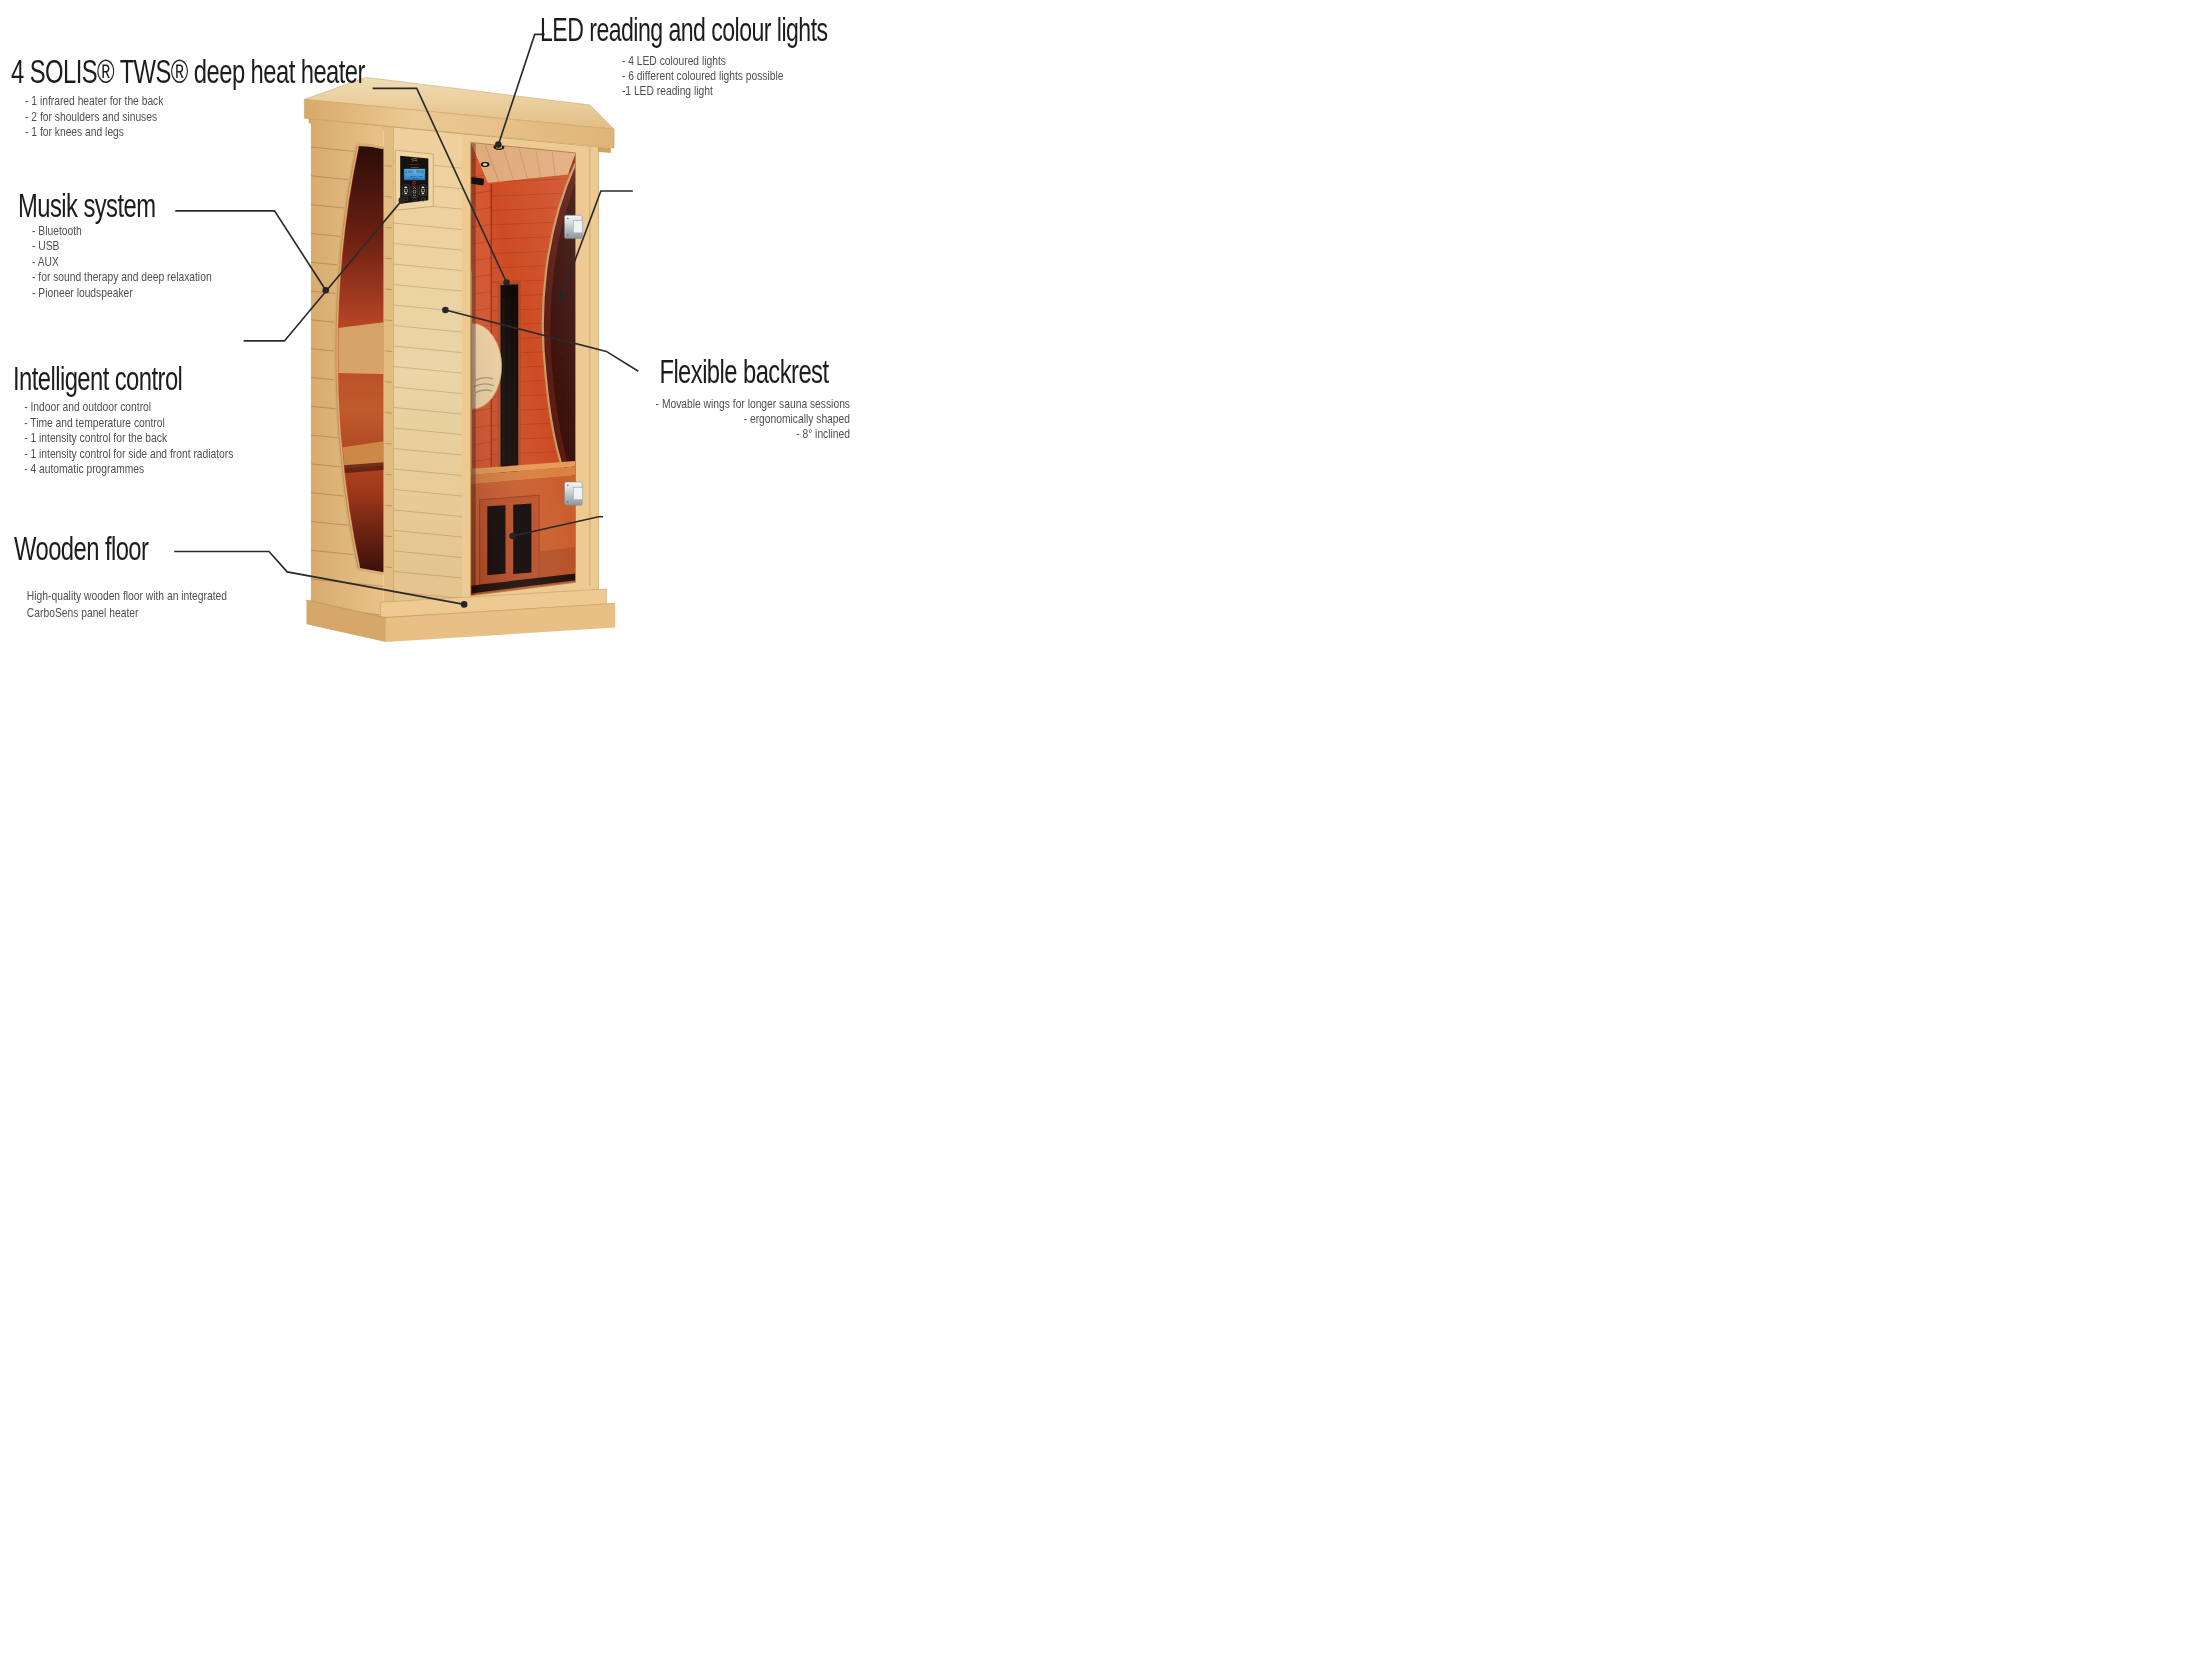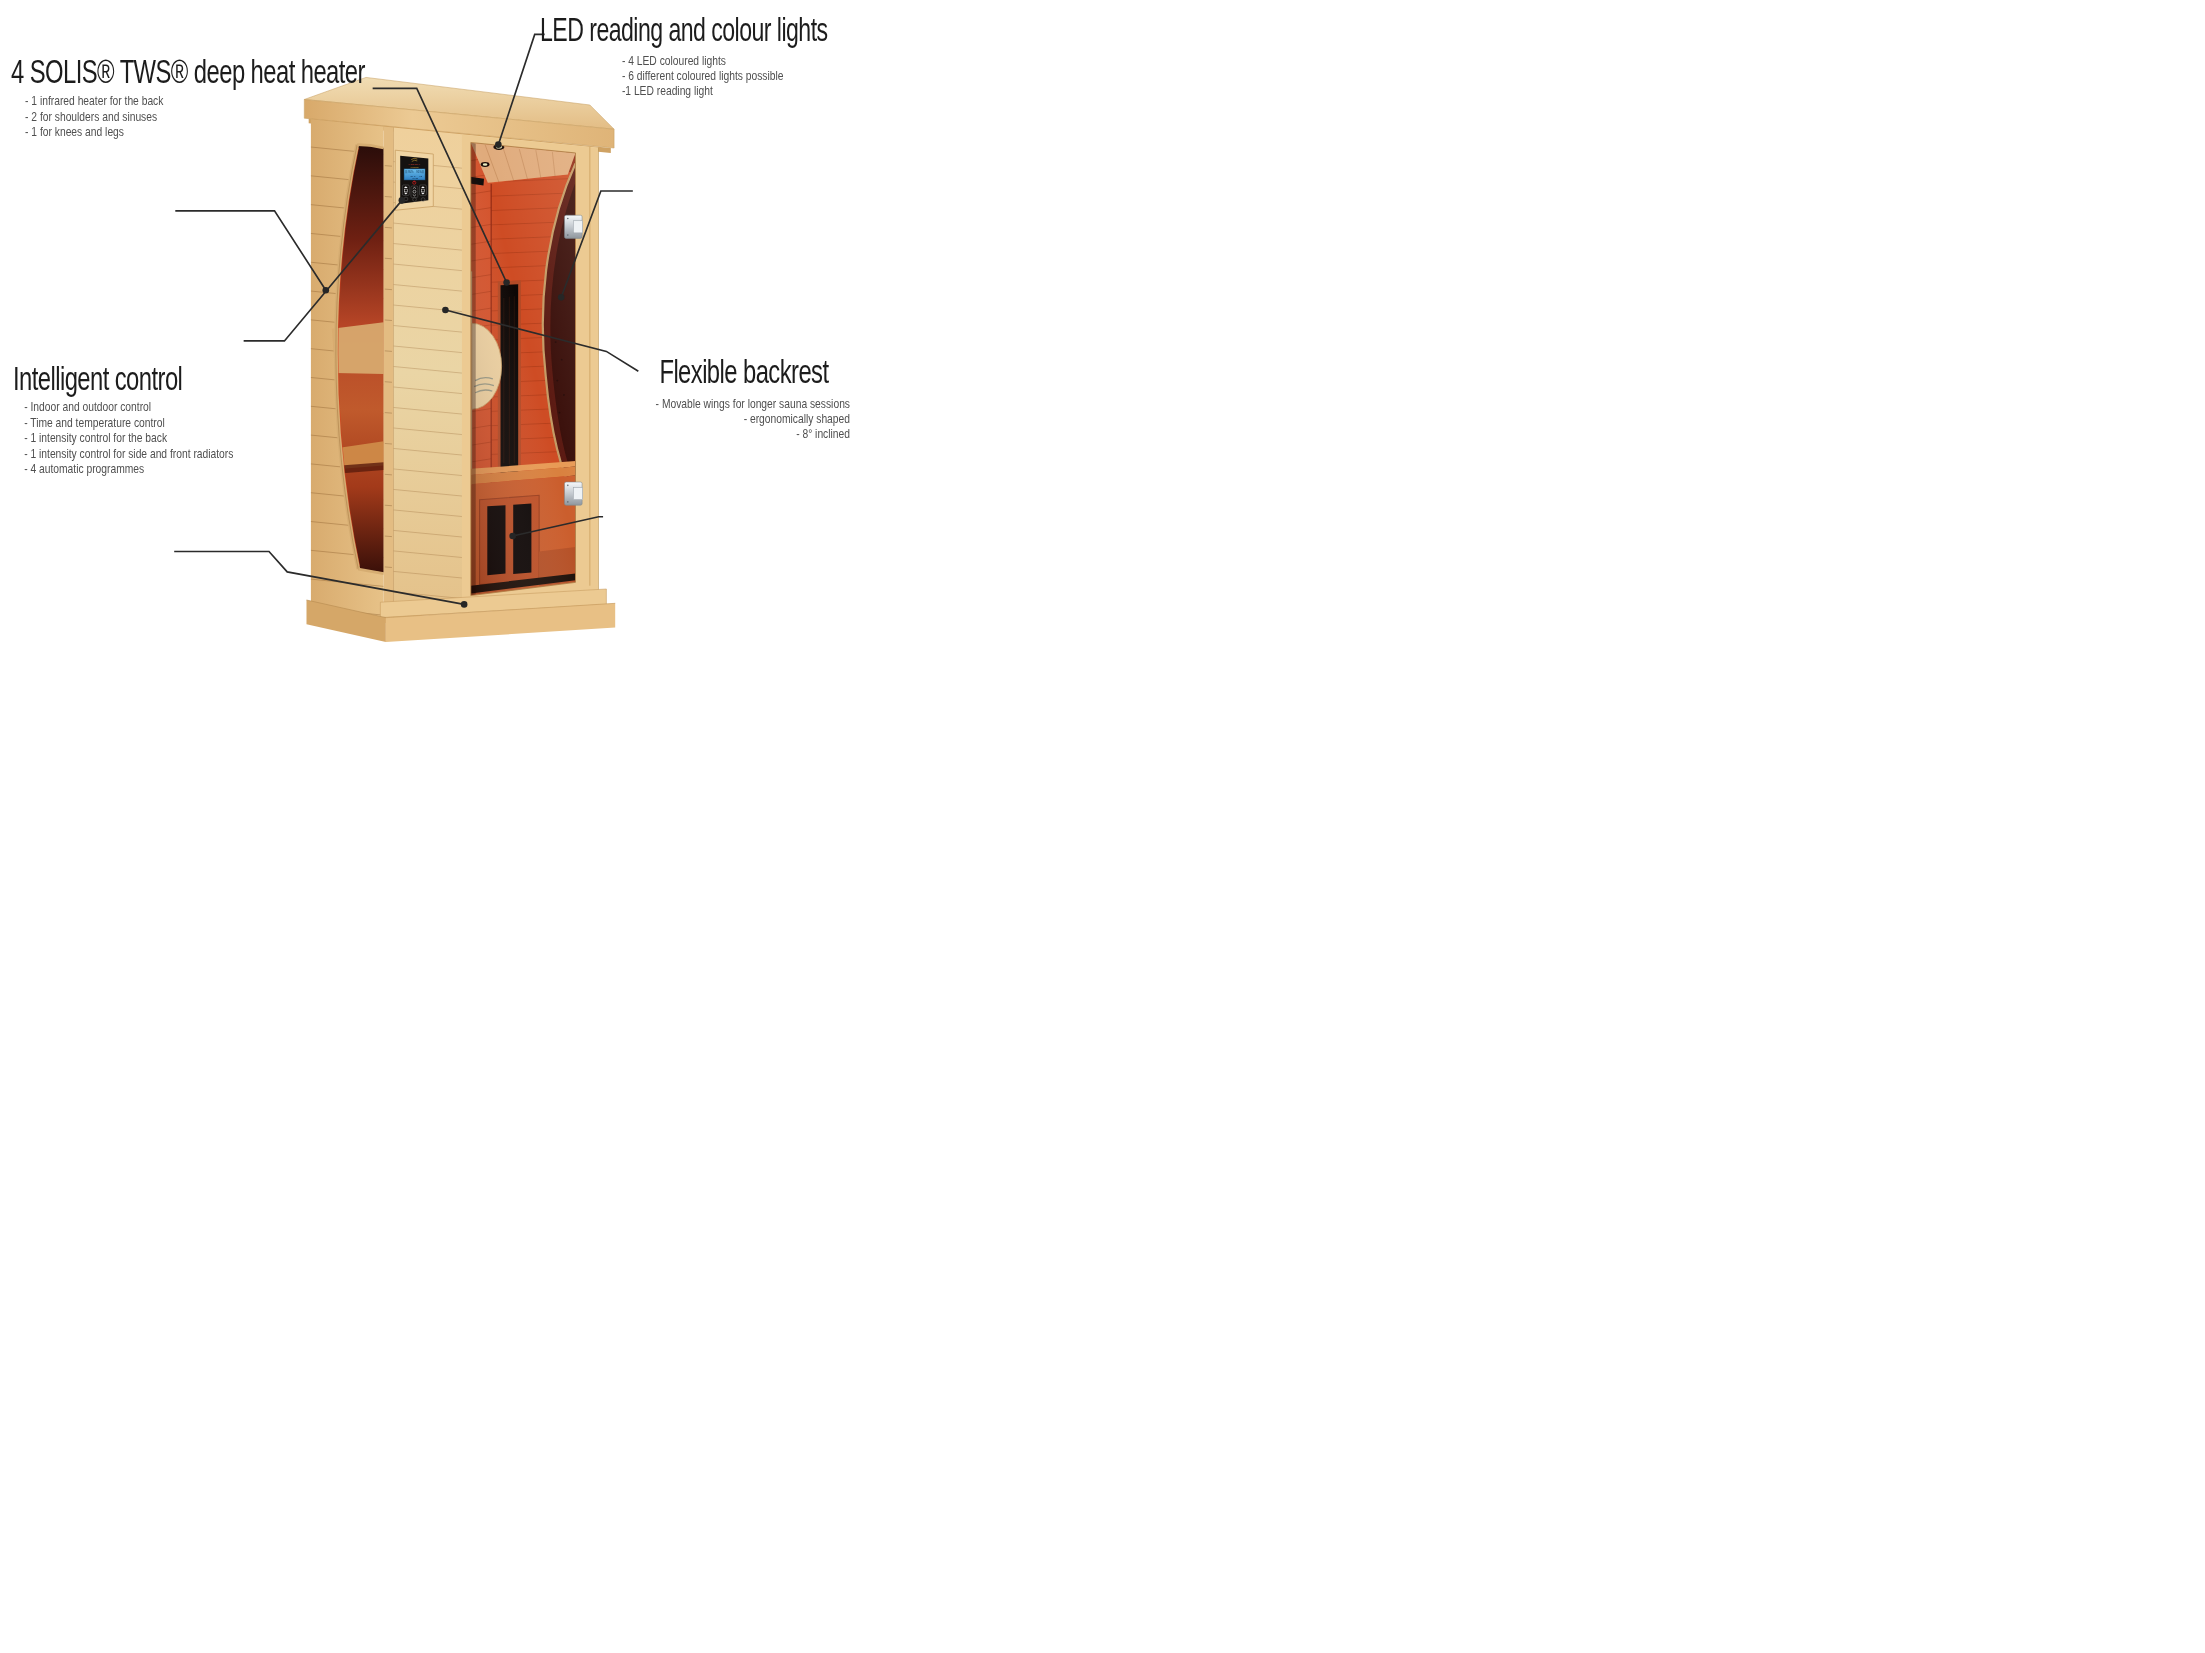--- a/index.html
+++ b/index.html
@@ -288,32 +288,49 @@
 
 <div class="callout" style="left:540px;top:11px;">
   <h2 style="transform:scaleX(.68);">LED reading and colour lights</h2>
   <div class="items" style="margin-top:5.5px;padding-left:105px;">
     <div>- 4 LED coloured lights</div>
     <div>- 6 different coloured lights possible</div>
     <div>-1 LED reading light</div>
   </div>
 </div>
 
+<div class="callout" style="left:17.6px;top:187px;">
+  <h2>Musik system</h2>
+  <div class="items" style="margin-top:0px;padding-left:18px;">
+    <div>- Bluetooth</div>
+    <div>- USB</div>
+    <div>- AUX</div>
+    <div>- for sound therapy and deep relaxation</div>
+    <div>- Pioneer loudspeaker</div>
+  </div>
+</div>
 
 <div class="callout" style="left:13.2px;top:326px;margin-top:34px;">
   <h2>Intelligent control</h2>
   <div class="items" style="margin-top:3.3px;padding-left:14.3px;">
     <div>- Indoor and outdoor control</div>
     <div>- Time and temperature control</div>
     <div>- 1 intensity control for the back</div>
     <div>- 1 intensity control for side and front radiators</div>
     <div>- 4 automatic programmes</div>
   </div>
 </div>
 
+<div class="callout" style="left:13.8px;top:530px;">
+  <h2>Wooden floor</h2>
+  <div class="items lh30" style="margin-top:22px;padding-left:16.5px;">
+    <div>High-quality wooden floor with an integrated</div>
+    <div>CarboSens panel heater</div>
+  </div>
+</div>
 
 
 <div class="callout" style="left:640px;top:353px;text-align:right;">
   <h2>Flexible backrest</h2>
   <div class="items" style="margin-top:6.6px;padding-left:20px;">
     <div>- Movable wings for longer sauna sessions</div>
     <div>- ergonomically shaped</div>
     <div>- 8° inclined</div>
   </div>
 </div>

